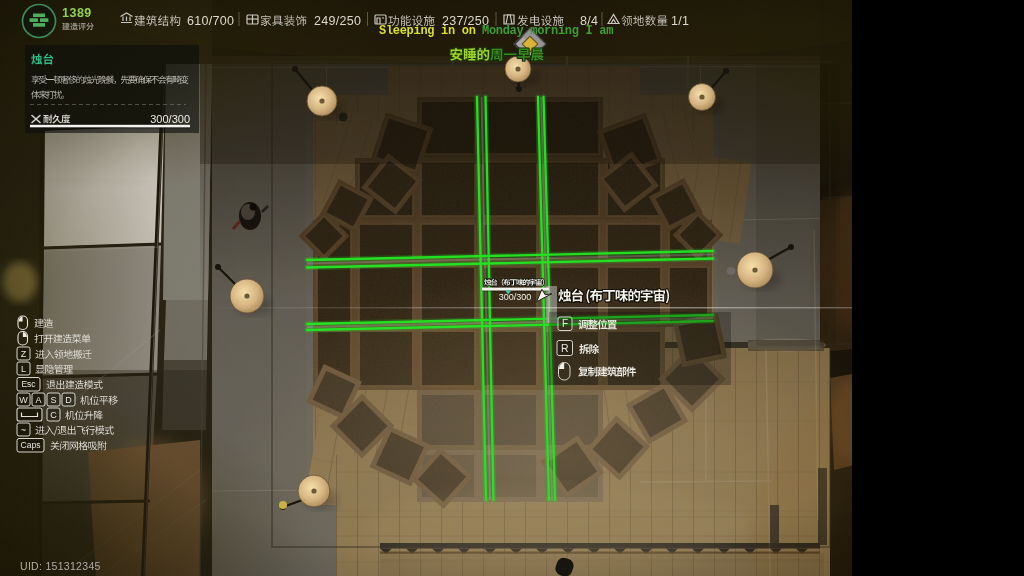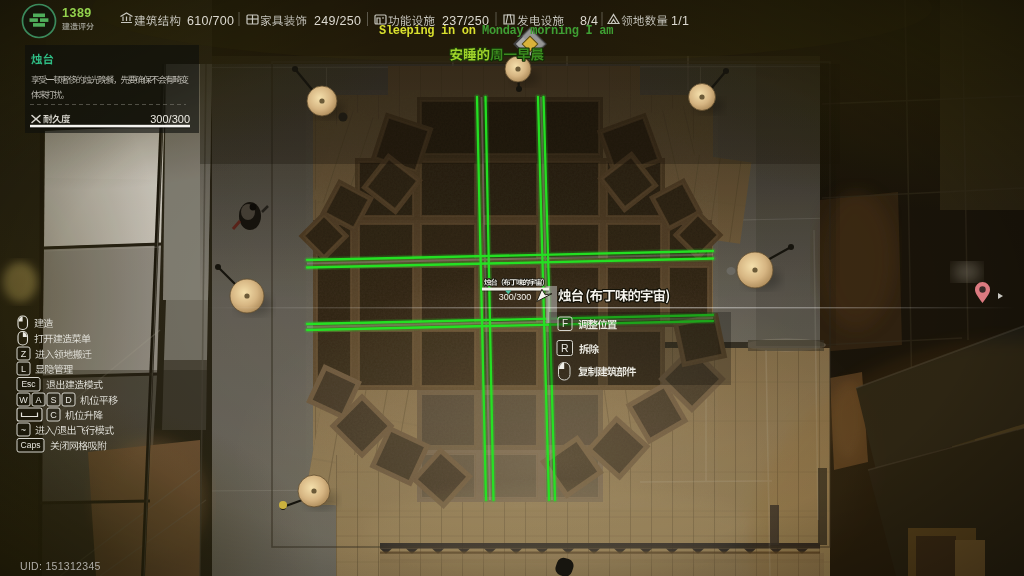--- a/index.html
+++ b/index.html
@@ -1,14 +1,14 @@
 <!DOCTYPE html>
 <html><head><meta charset="utf-8"><style>
 html,body{margin:0;padding:0;background:#000}
-#stage{position:relative;width:1024px;height:576px;overflow:hidden;font-family:"Liberation Sans",sans-serif}
+#stage{position:relative;width:852px;height:576px;overflow:hidden;font-family:"Liberation Sans",sans-serif}
 </style></head><body>
 <div id="stage">
 <svg width="1024" height="576" viewBox="0 0 1024 576">
 <defs>
 <linearGradient id="floorG" x1="0" y1="64" x2="0" y2="576" gradientUnits="userSpaceOnUse">
  <stop offset="0" stop-color="#52504a"></stop>
           <stop offset="0.28" stop-color="#63615b"></stop>
  <stop offset="0.55" stop-color="#6e6c66"></stop>
           <stop offset="1" stop-color="#7d7b73"></stop>
 </linearGradient>

